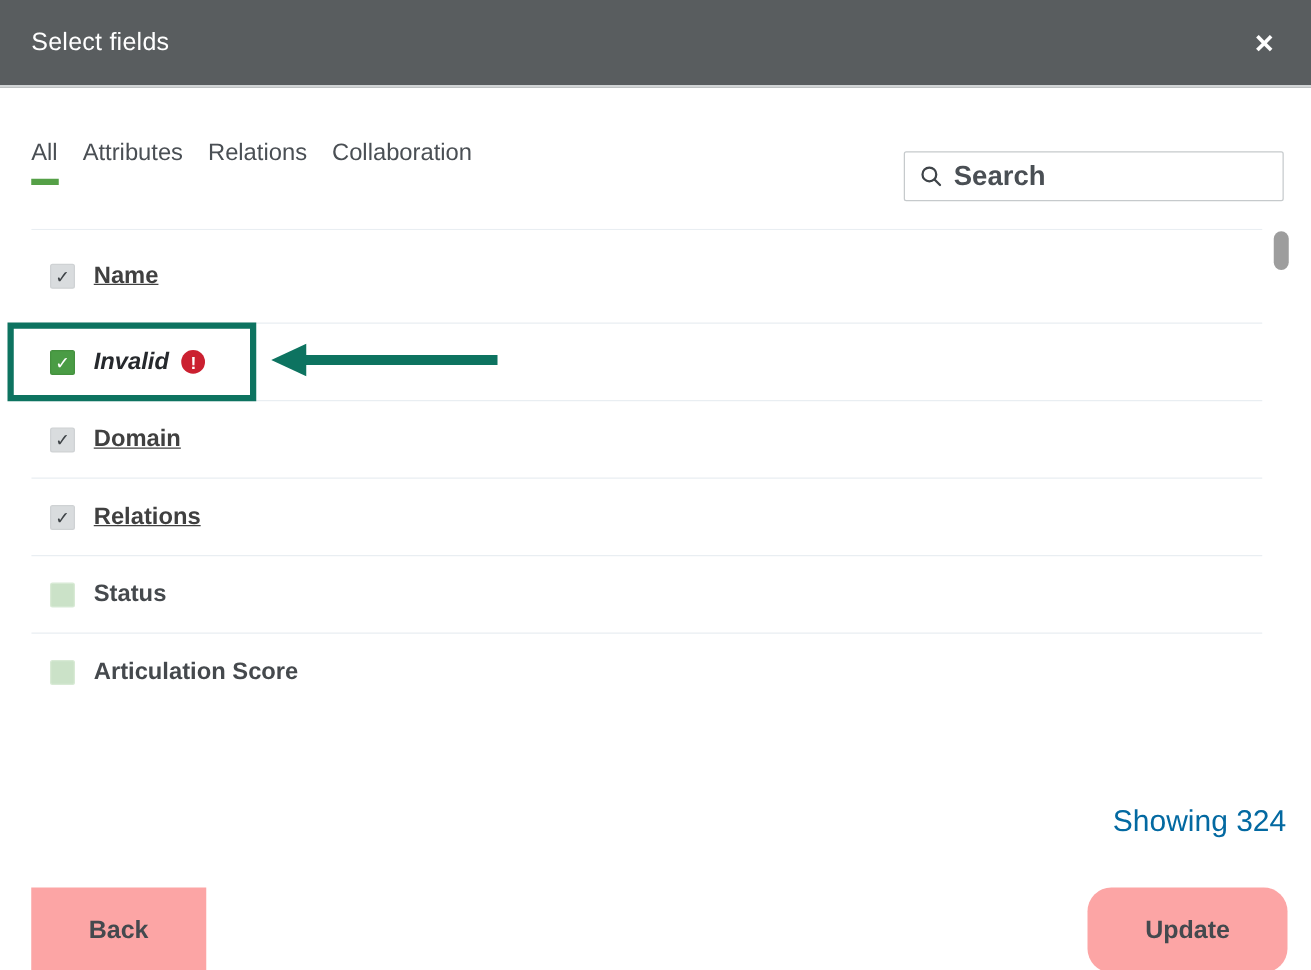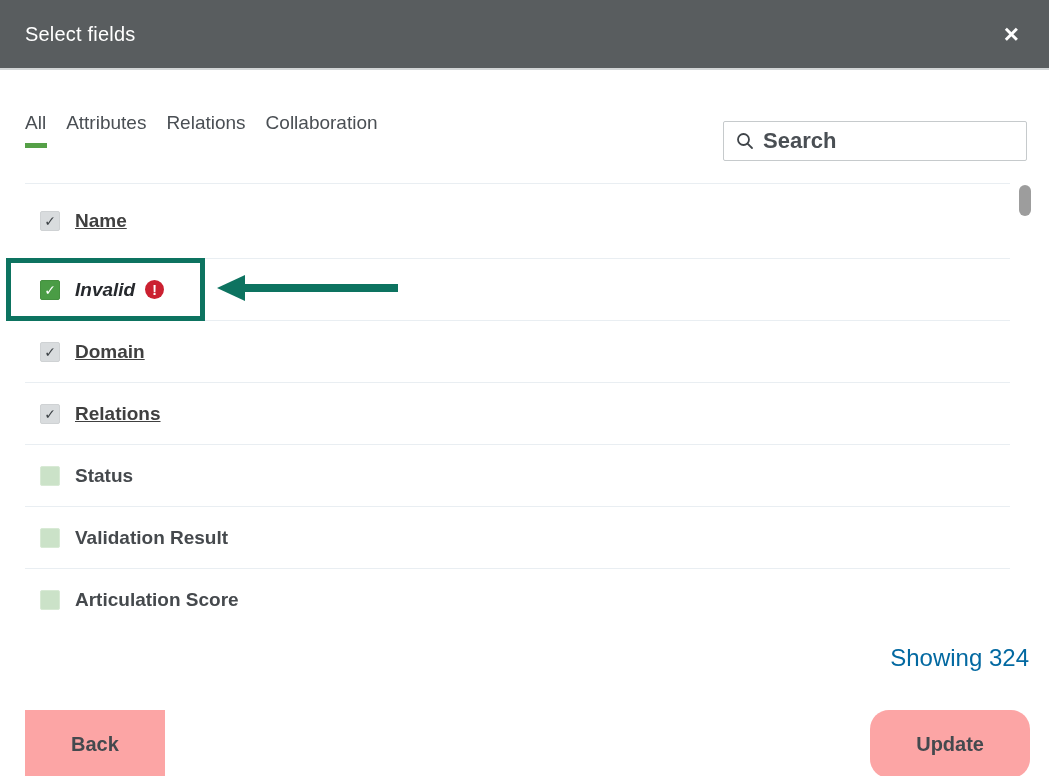--- a/index.html
+++ b/index.html
@@ -157,24 +157,20 @@
   <div class="row">
     <span class="cb cb-disabled"></span>
     <span class="label gray">Relations</span>
   </div>
   <div class="row">
     <span class="cb cb-pale"></span>
     <span class="label dark">Status</span>
   </div>
   <div class="row">
     <span class="cb cb-pale"></span>
-    <span class="label dark">Validation Result</span>
-  </div>
-  <div class="row">
-    <span class="cb cb-pale"></span>
     <span class="label dark">Articulation Score</span>
   </div>
 </div>
 
 <div class="annotation-box"></div>
 <svg class="annotation-arrow" width="185" height="30" viewBox="0 0 185 30">
   <polygon points="2,15 30,2 30,28" fill="#0d7360"></polygon>
   <rect x="28" y="11" width="155" height="8" fill="#0d7360"></rect>
 </svg>
 

